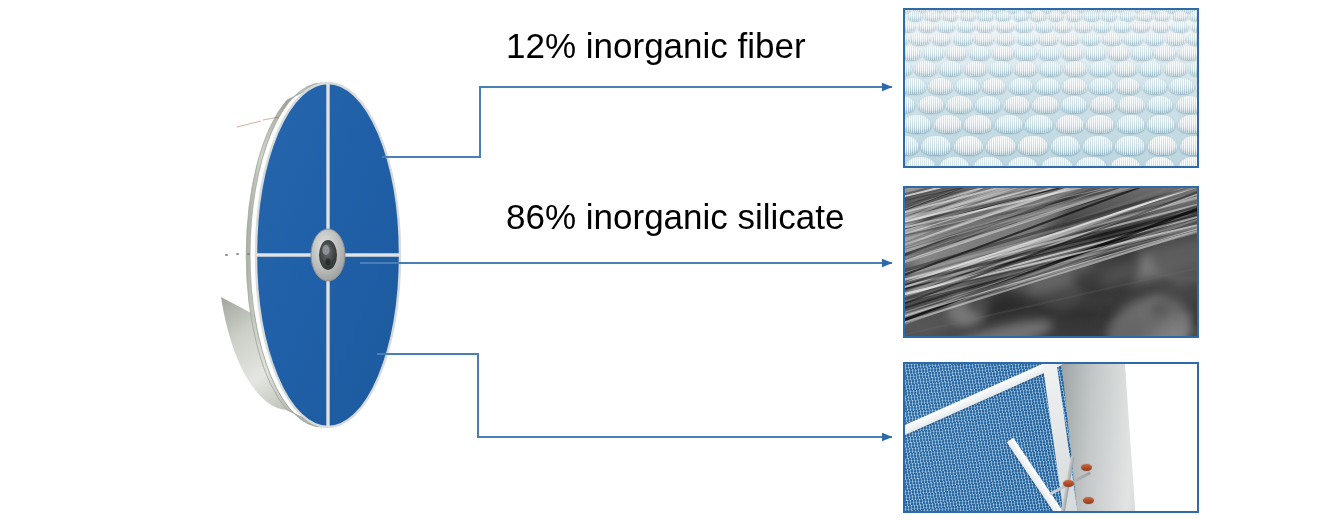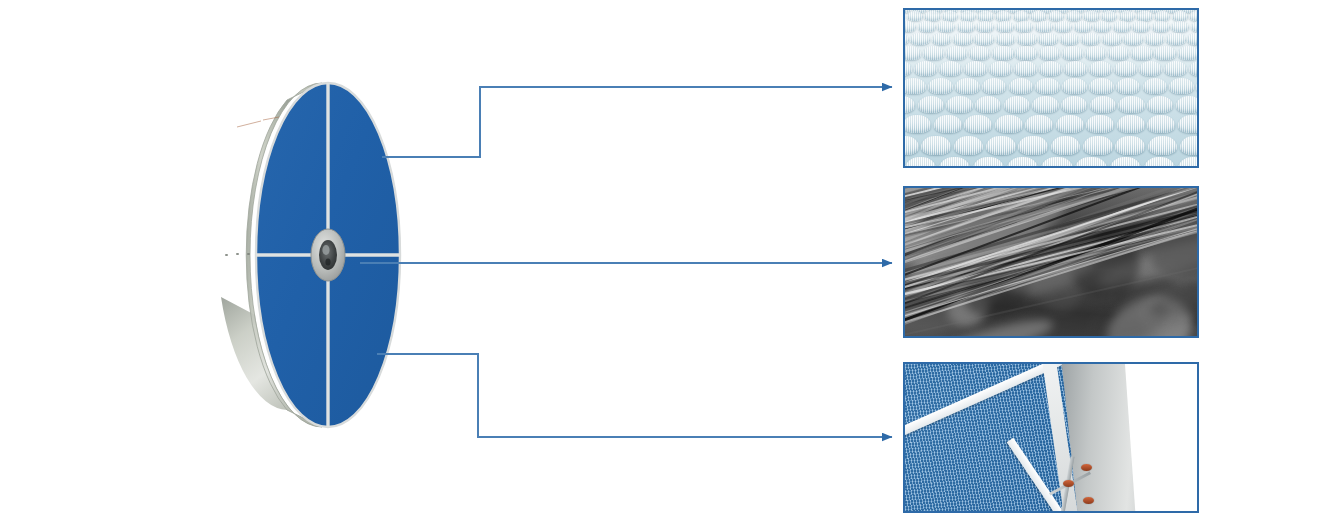--- a/index.html
+++ b/index.html
@@ -262,21 +262,23 @@
       </marker>
     </defs>
 
     <path d="M 382,157 L 480,157 L 480,87 L 892,87" fill="none" stroke="#4a7fb5" stroke-width="2" marker-end="url(#arrowBlue)"></path>
 
     <path d="M 360,263 L 892,263" fill="none" stroke="#4a7fb5" stroke-width="2" marker-end="url(#arrowBlue)"></path>
 
     <path d="M 377,354 L 478,354 L 478,437 L 892,437" fill="none" stroke="#4a7fb5" stroke-width="2" marker-end="url(#arrowBlue)"></path>
   </svg>
 
-
+  <div class="callout-label callout-1">12% inorganic fiber</div>
+
+  <div class="callout-label callout-2">86% inorganic silicate</div>
 
 
   <div class="thumb thumb-1">
     <div class="thumb-inner">
       <div class="weave-bg"></div>
       <div class="weave-rows" id="weave-rows">
           <div class="weave-row" style="top: -0.175791px; height: 9.08333px; gap: 1.16667px; padding-left: 7.33333px; opacity: 0.743333;">
             <span class="weave-cell" style="width: 14.6667px; height: 9.08333px;"></span>
             <span class="weave-cell" style="width: 14.6667px; height: 9.08333px;"></span>
             <span class="weave-cell" style="width: 14.6667px; height: 9.08333px;"></span>

